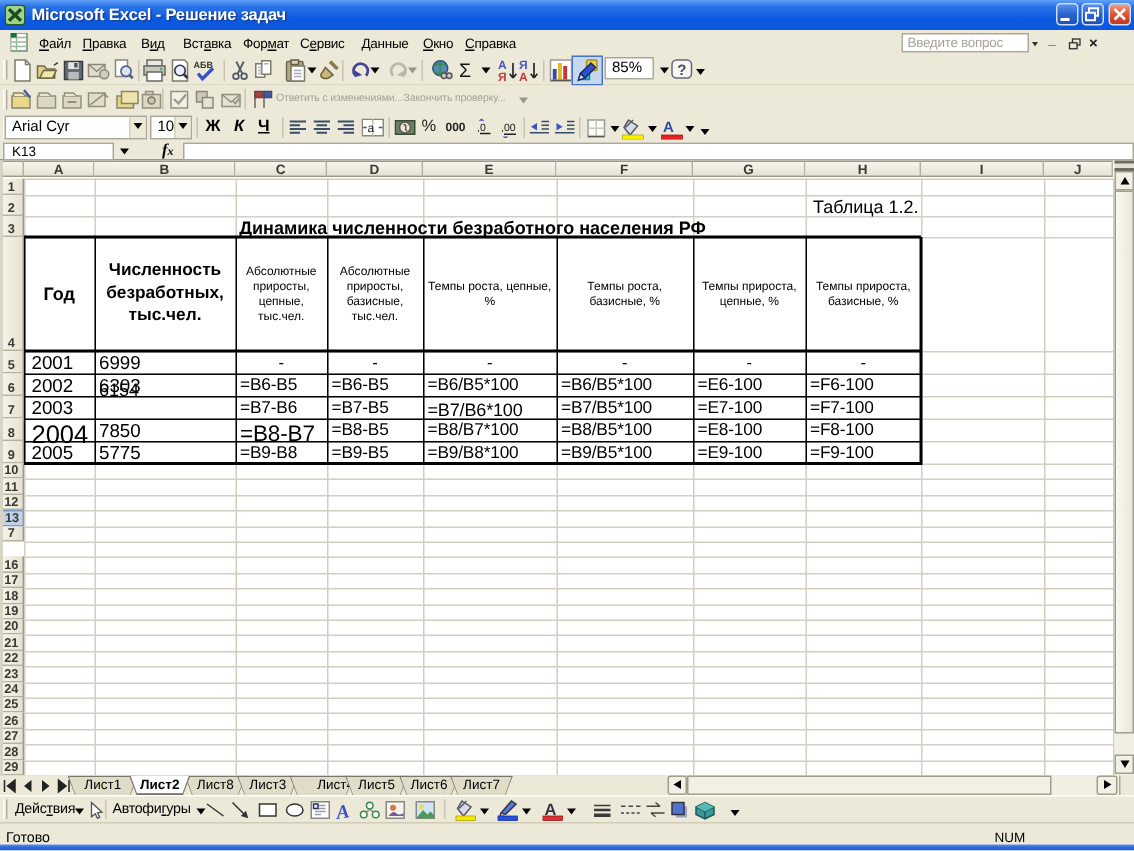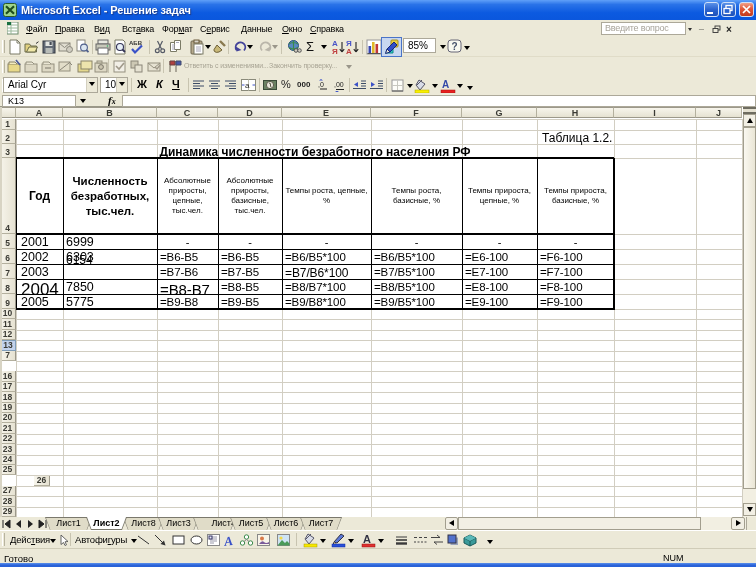--- a/index.html
+++ b/index.html
@@ -442,21 +442,21 @@
     </div>
     <div class="rowhdr" style="top:337.1999999999999px;height:10.399999999999977px;">
       <span style="position:absolute;bottom:0px;left:0;right:0">23</span>
     </div>
     <div class="rowhdr" style="top:347.59999999999985px;height:10.399999999999977px;">
       <span style="position:absolute;bottom:0px;left:0;right:0">24</span>
     </div>
     <div class="rowhdr" style="top:357.99999999999983px;height:10.399999999999977px;">
       <span style="position:absolute;bottom:0px;left:0;right:0">25</span>
     </div>
-    <div class="rowhdr" style="top:368.3999999999998px;height:10.399999999999977px;margin-left:34px;">
+    <div class="rowhdr" style="top:368.3999999999998px;height:10.399999999999977px;">
       <span style="position:absolute;bottom:0px;left:0;right:0">26</span>
     </div>
     <div class="rowhdr" style="top:378.7999999999998px;height:10.399999999999977px;">
       <span style="position:absolute;bottom:0px;left:0;right:0">27</span>
     </div>
     <div class="rowhdr" style="top:389.19999999999976px;height:10.399999999999977px;">
       <span style="position:absolute;bottom:0px;left:0;right:0">28</span>
     </div>
     <div class="rowhdr" style="top:399.59999999999974px;height:10.399999999999977px;">
       <span style="position:absolute;bottom:0px;left:0;right:0">29</span>

